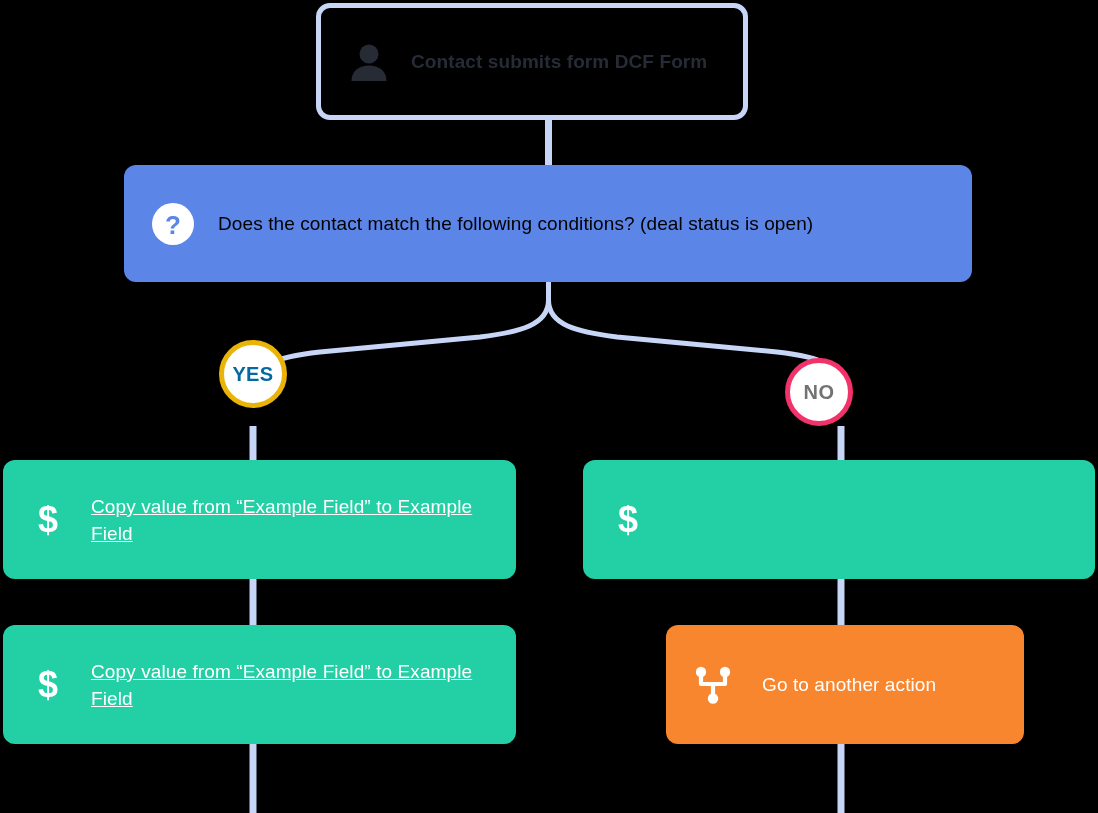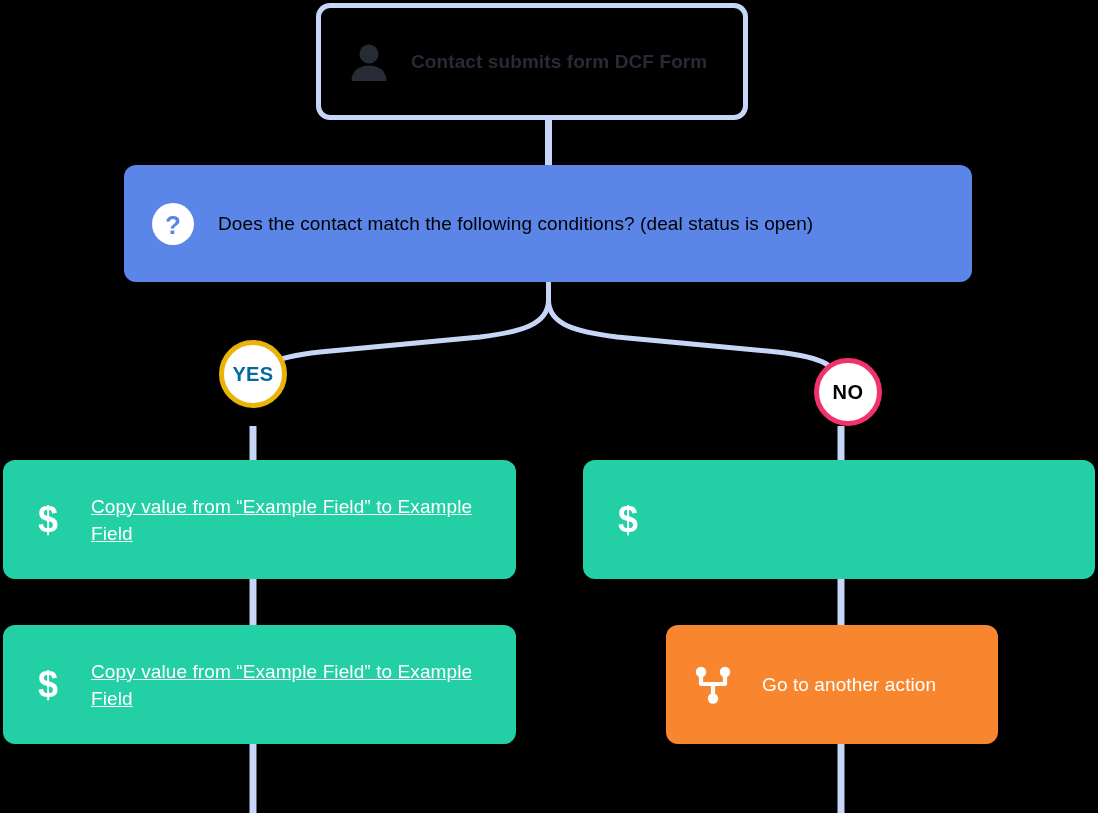--- a/index.html
+++ b/index.html
@@ -101,21 +101,21 @@
   #node-add-deal{ left: 583px; top: 460px; width: 512px; padding-left: 28px; }
 
   #node-copy-1 .node-label,
   #node-copy-2 .node-label { max-width: 390px; text-decoration: underline; }
   #node-add-deal .node-label { max-width: 370px; }
 
   
   #node-goto {
     left: 666px;
     top: 625px;
-    width: 332px;
+    width: 358px;
     height: 119px;
     background: #f7862f;
     padding-left: 26px;
   }
   #node-goto .node-icon { width: 42px; height: 44px; }
   #node-goto .node-label {
     color: #ffffff;
     font-weight: 400;
     margin-left: 28px;
   }
@@ -134,24 +134,24 @@
     font-weight: 700;
     letter-spacing: 0.4px;
   }
   #badge-yes {
     left: 219px;
     top: 340px;
     border: 5px solid #eab308;
     color: #0369a1;
   }
   #badge-no {
-    left: 814px;
+    left: 785px;
     top: 358px;
     border: 5px solid #f2326b;
-    color: #000000;
+    color: #737373;
   }
 </style>
 </head>
 <body>
 
 <div id="canvas">
 
   <svg id="connectors" viewBox="0 0 1098 813" width="1098" height="813">
 
     <line x1="548.5" y1="120" x2="548.5" y2="166" stroke="#c7d5f7" stroke-width="7"></line>

